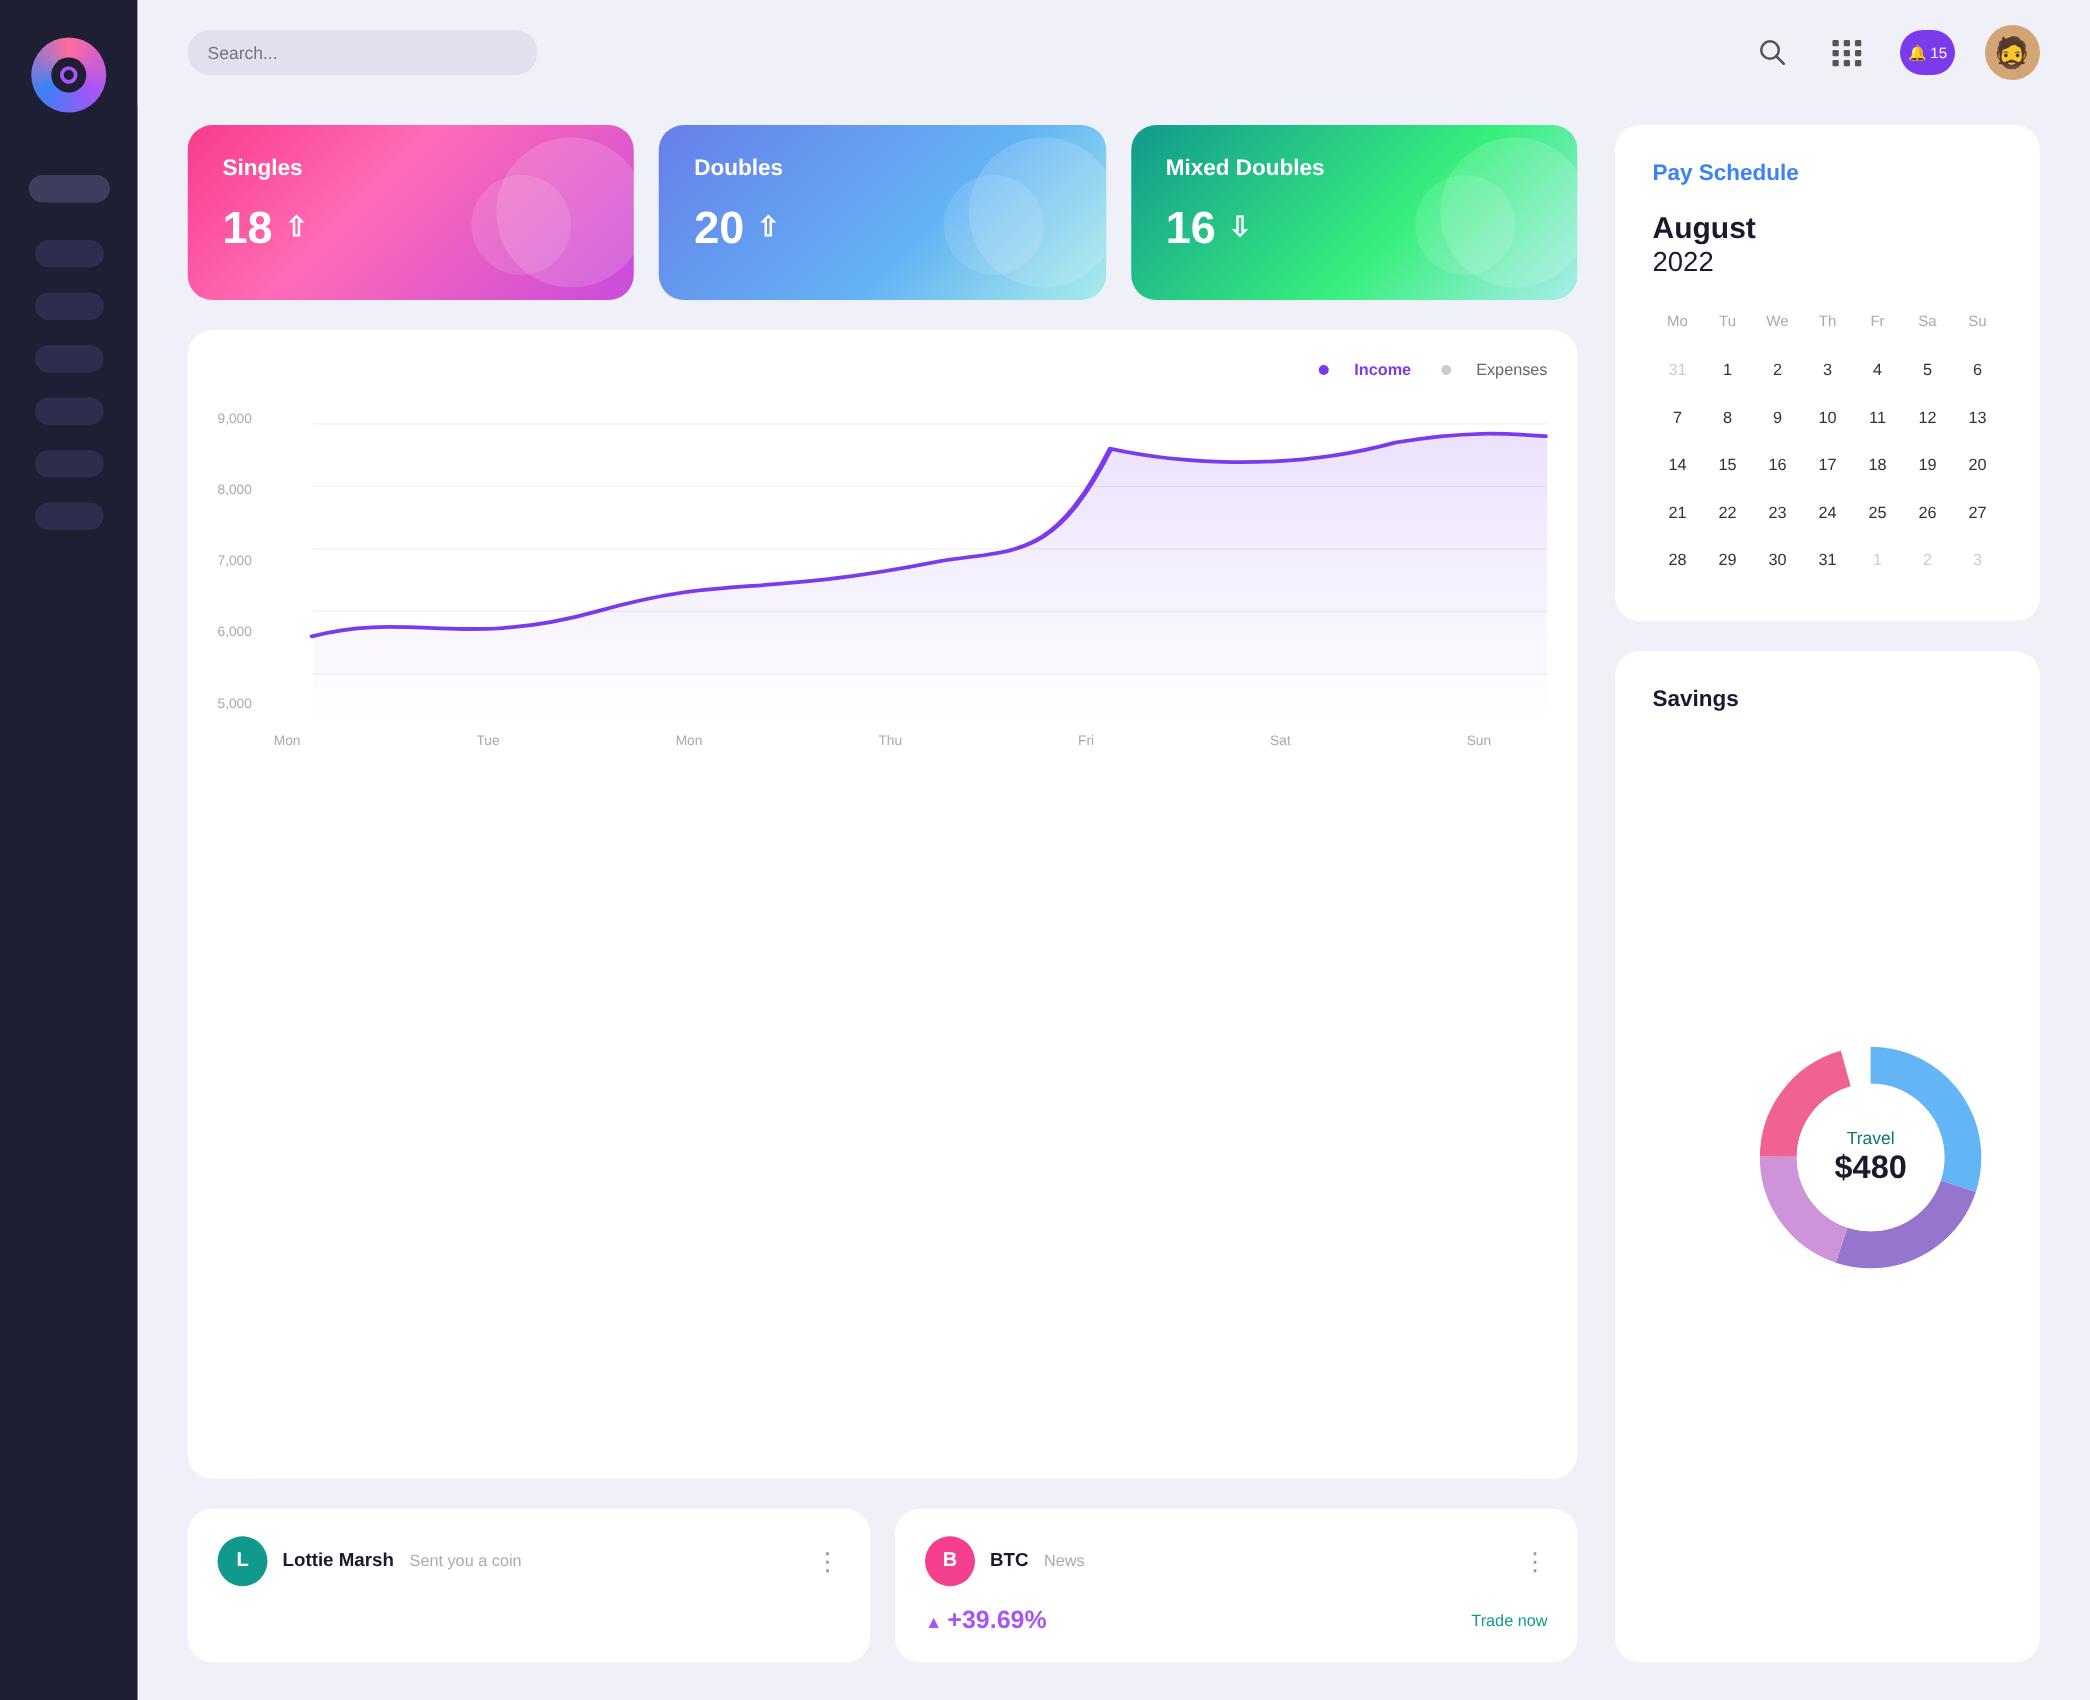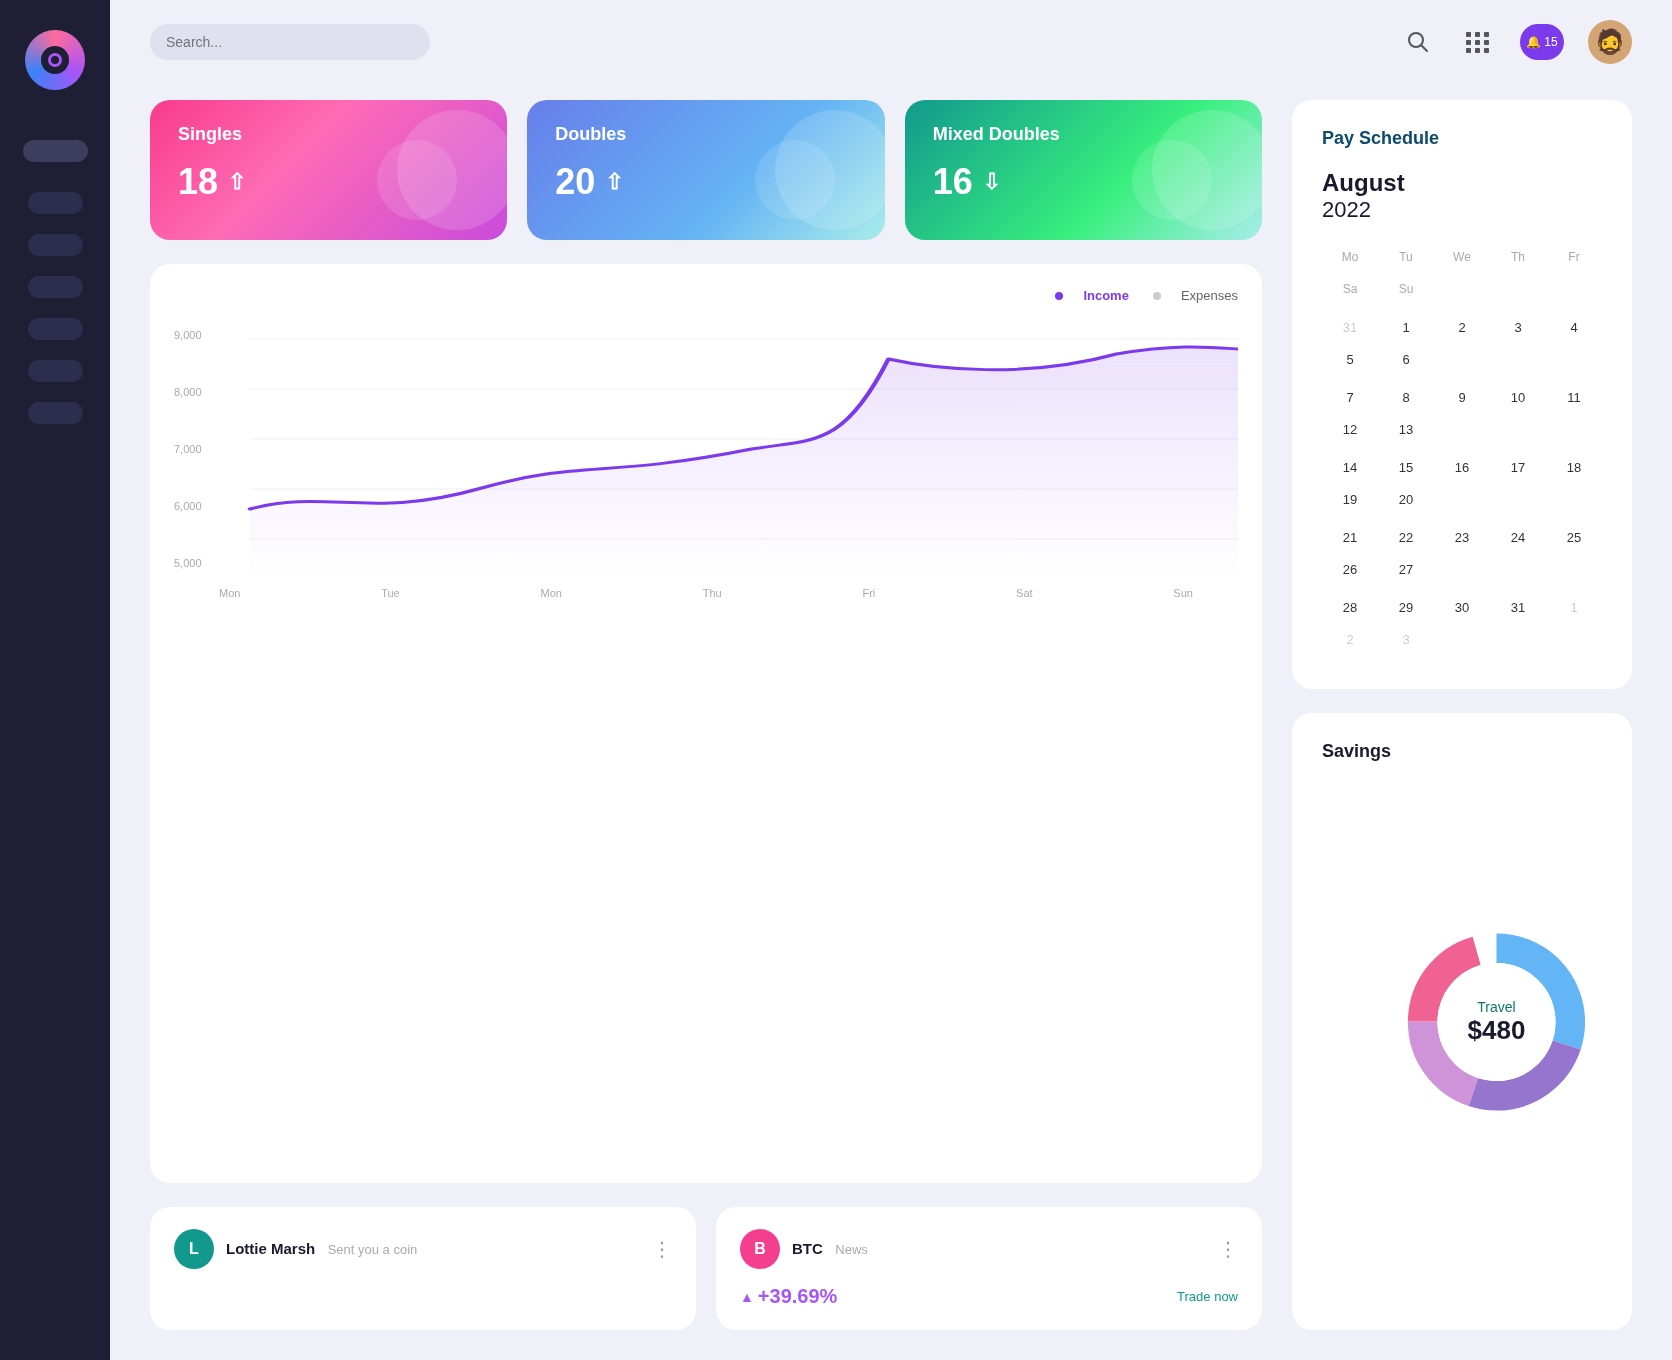--- a/index.html
+++ b/index.html
@@ -390,21 +390,21 @@
 
     
     .calendar-card {
       background: white;
       border-radius: 20px;
       padding: 28px 30px;
     }
     .calendar-title {
       font-size: 18px;
       font-weight: 700;
-      color: #0c4a6e;
+      color: #3b82f6;
       margin-bottom: 20px;
     }
     .calendar-header-row {
       display: flex;
       justify-content: space-between;
       align-items: baseline;
       margin-bottom: 18px;
       flex-direction: column;
     }
     .calendar-month {
@@ -415,21 +415,21 @@
     .calendar-year {
       font-size: 22px;
       font-weight: 300;
       color: #1a1a2e;
     }
     .calendar-grid {
       width: 100%;
     }
     .cal-row {
       display: grid;
-      grid-template-columns: repeat(5, 1fr);
+      grid-template-columns: repeat(7, 1fr);
       margin-bottom: 6px;
     }
     .cal-cell {
       text-align: center;
       font-size: 13px;
       color: #333;
       padding: 6px 2px;
       border-radius: 50%;
       width: 32px;
       height: 32px;

